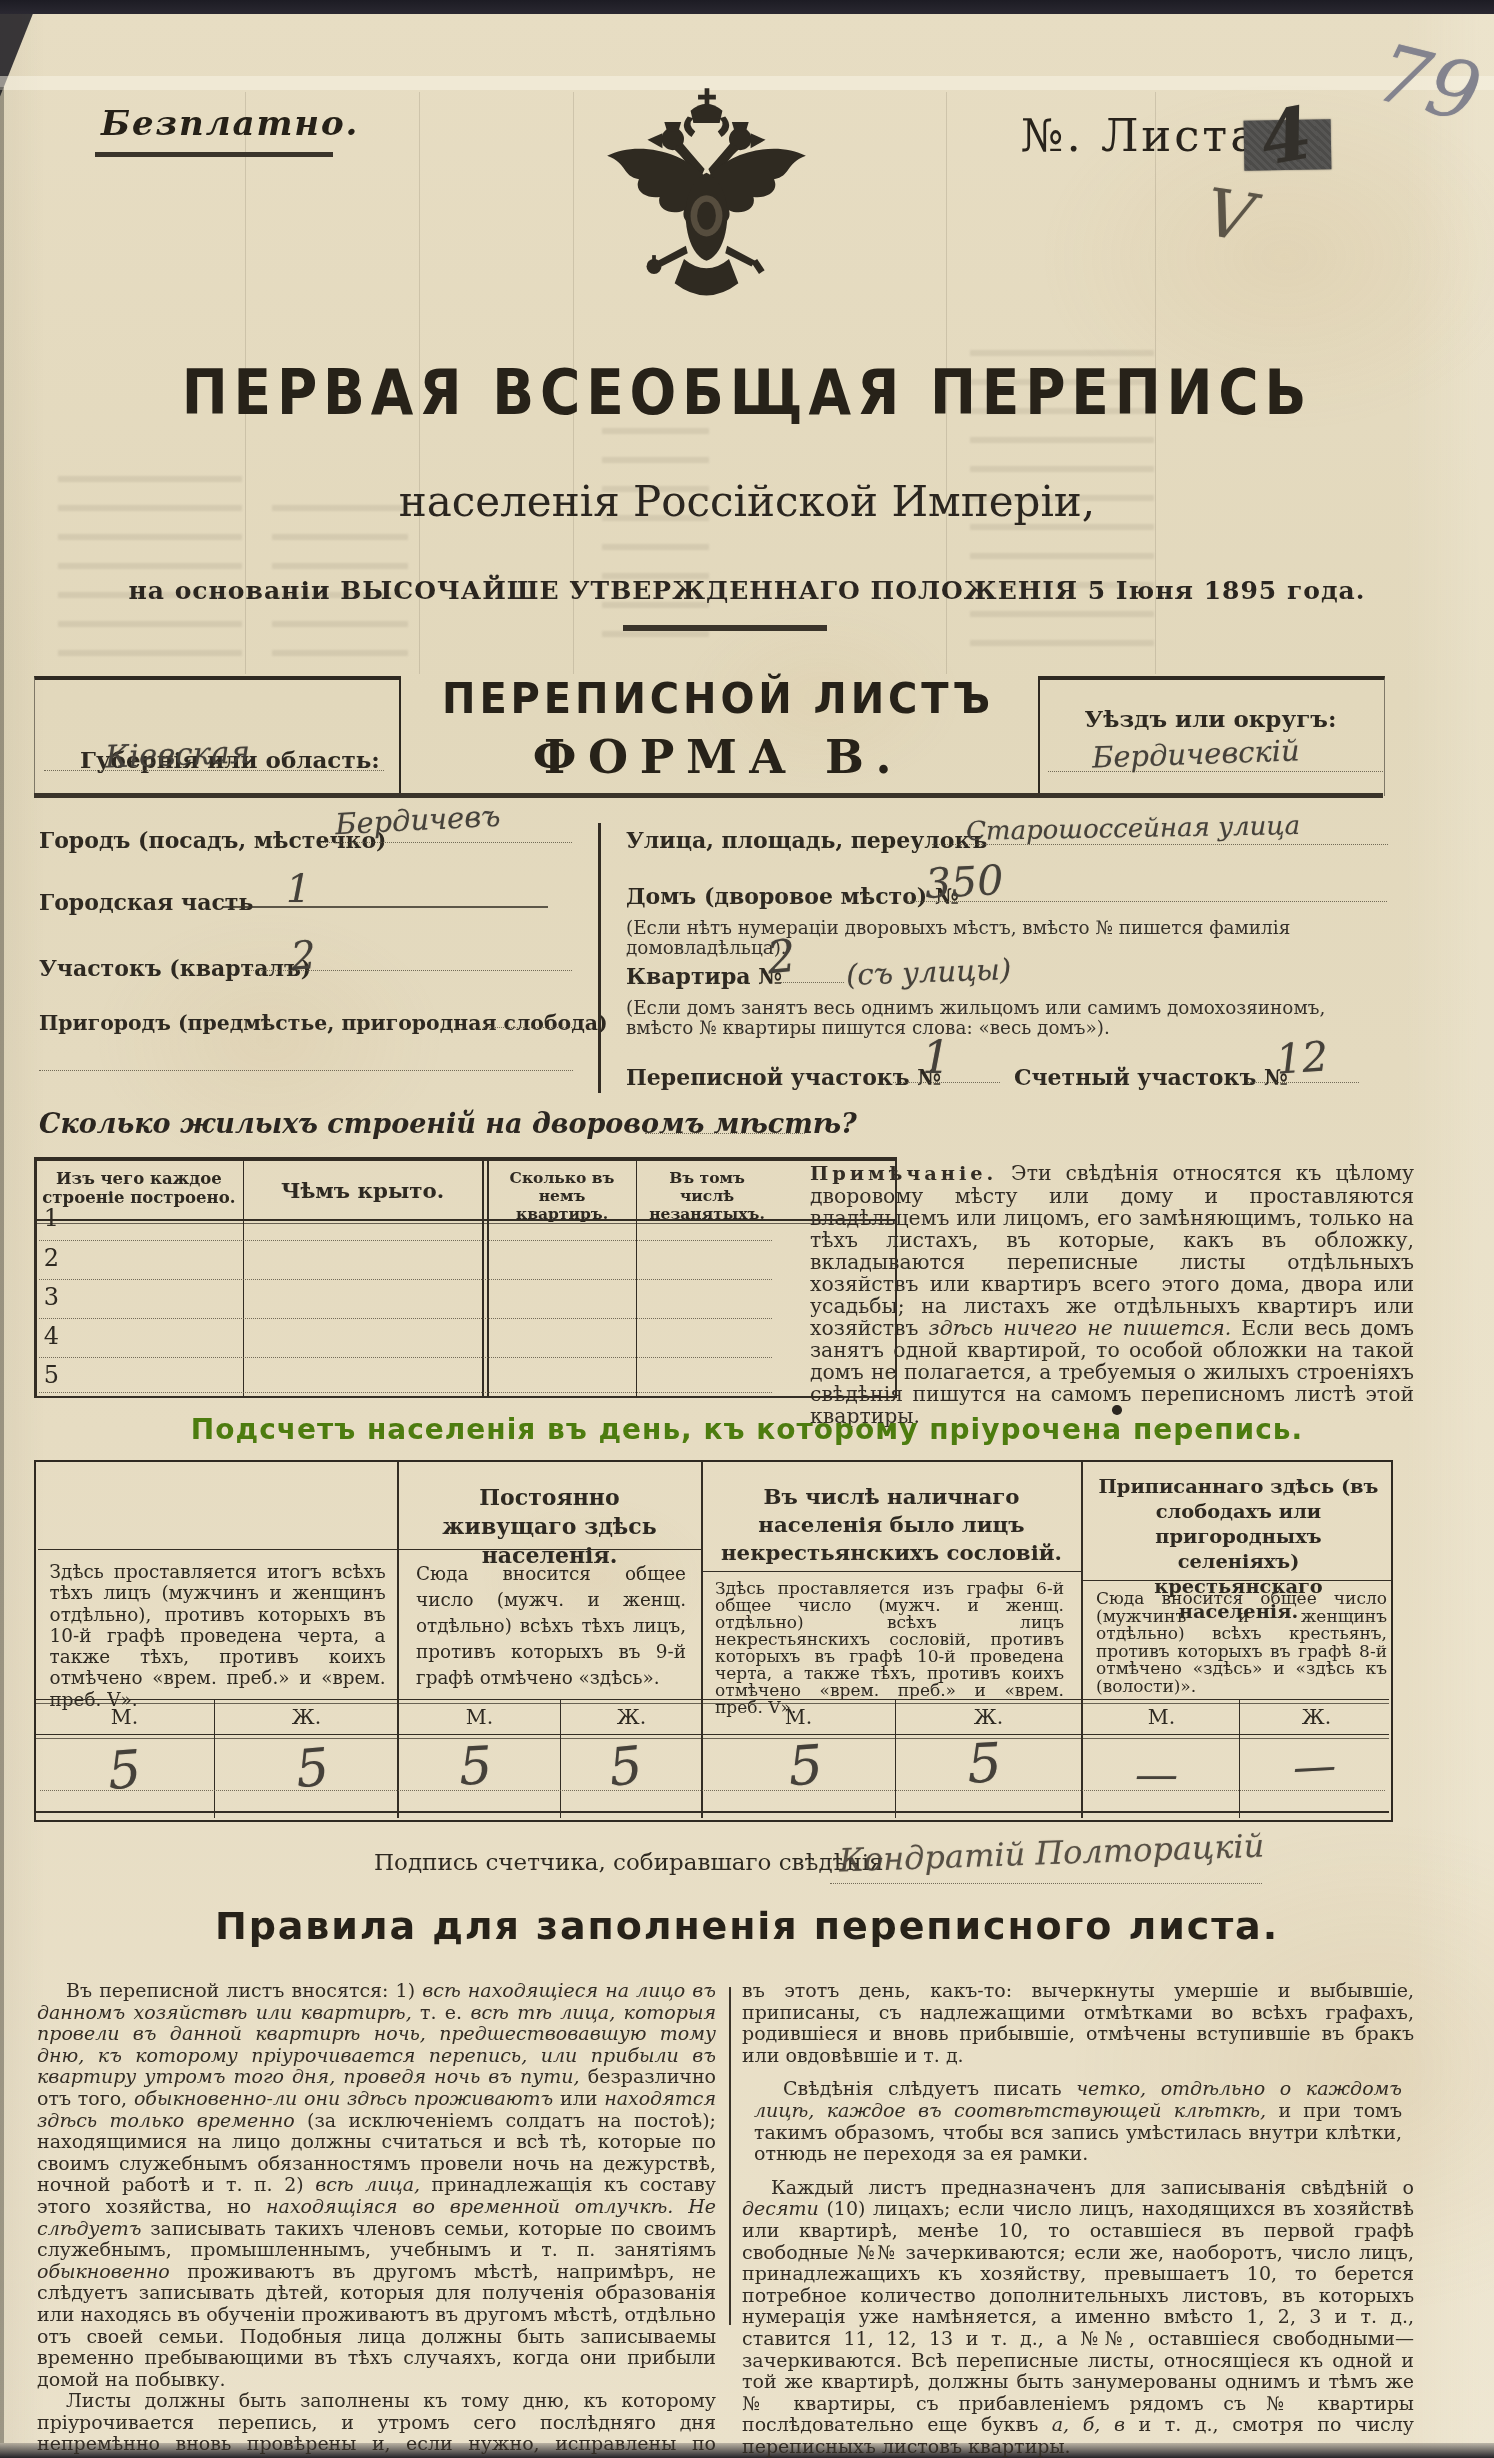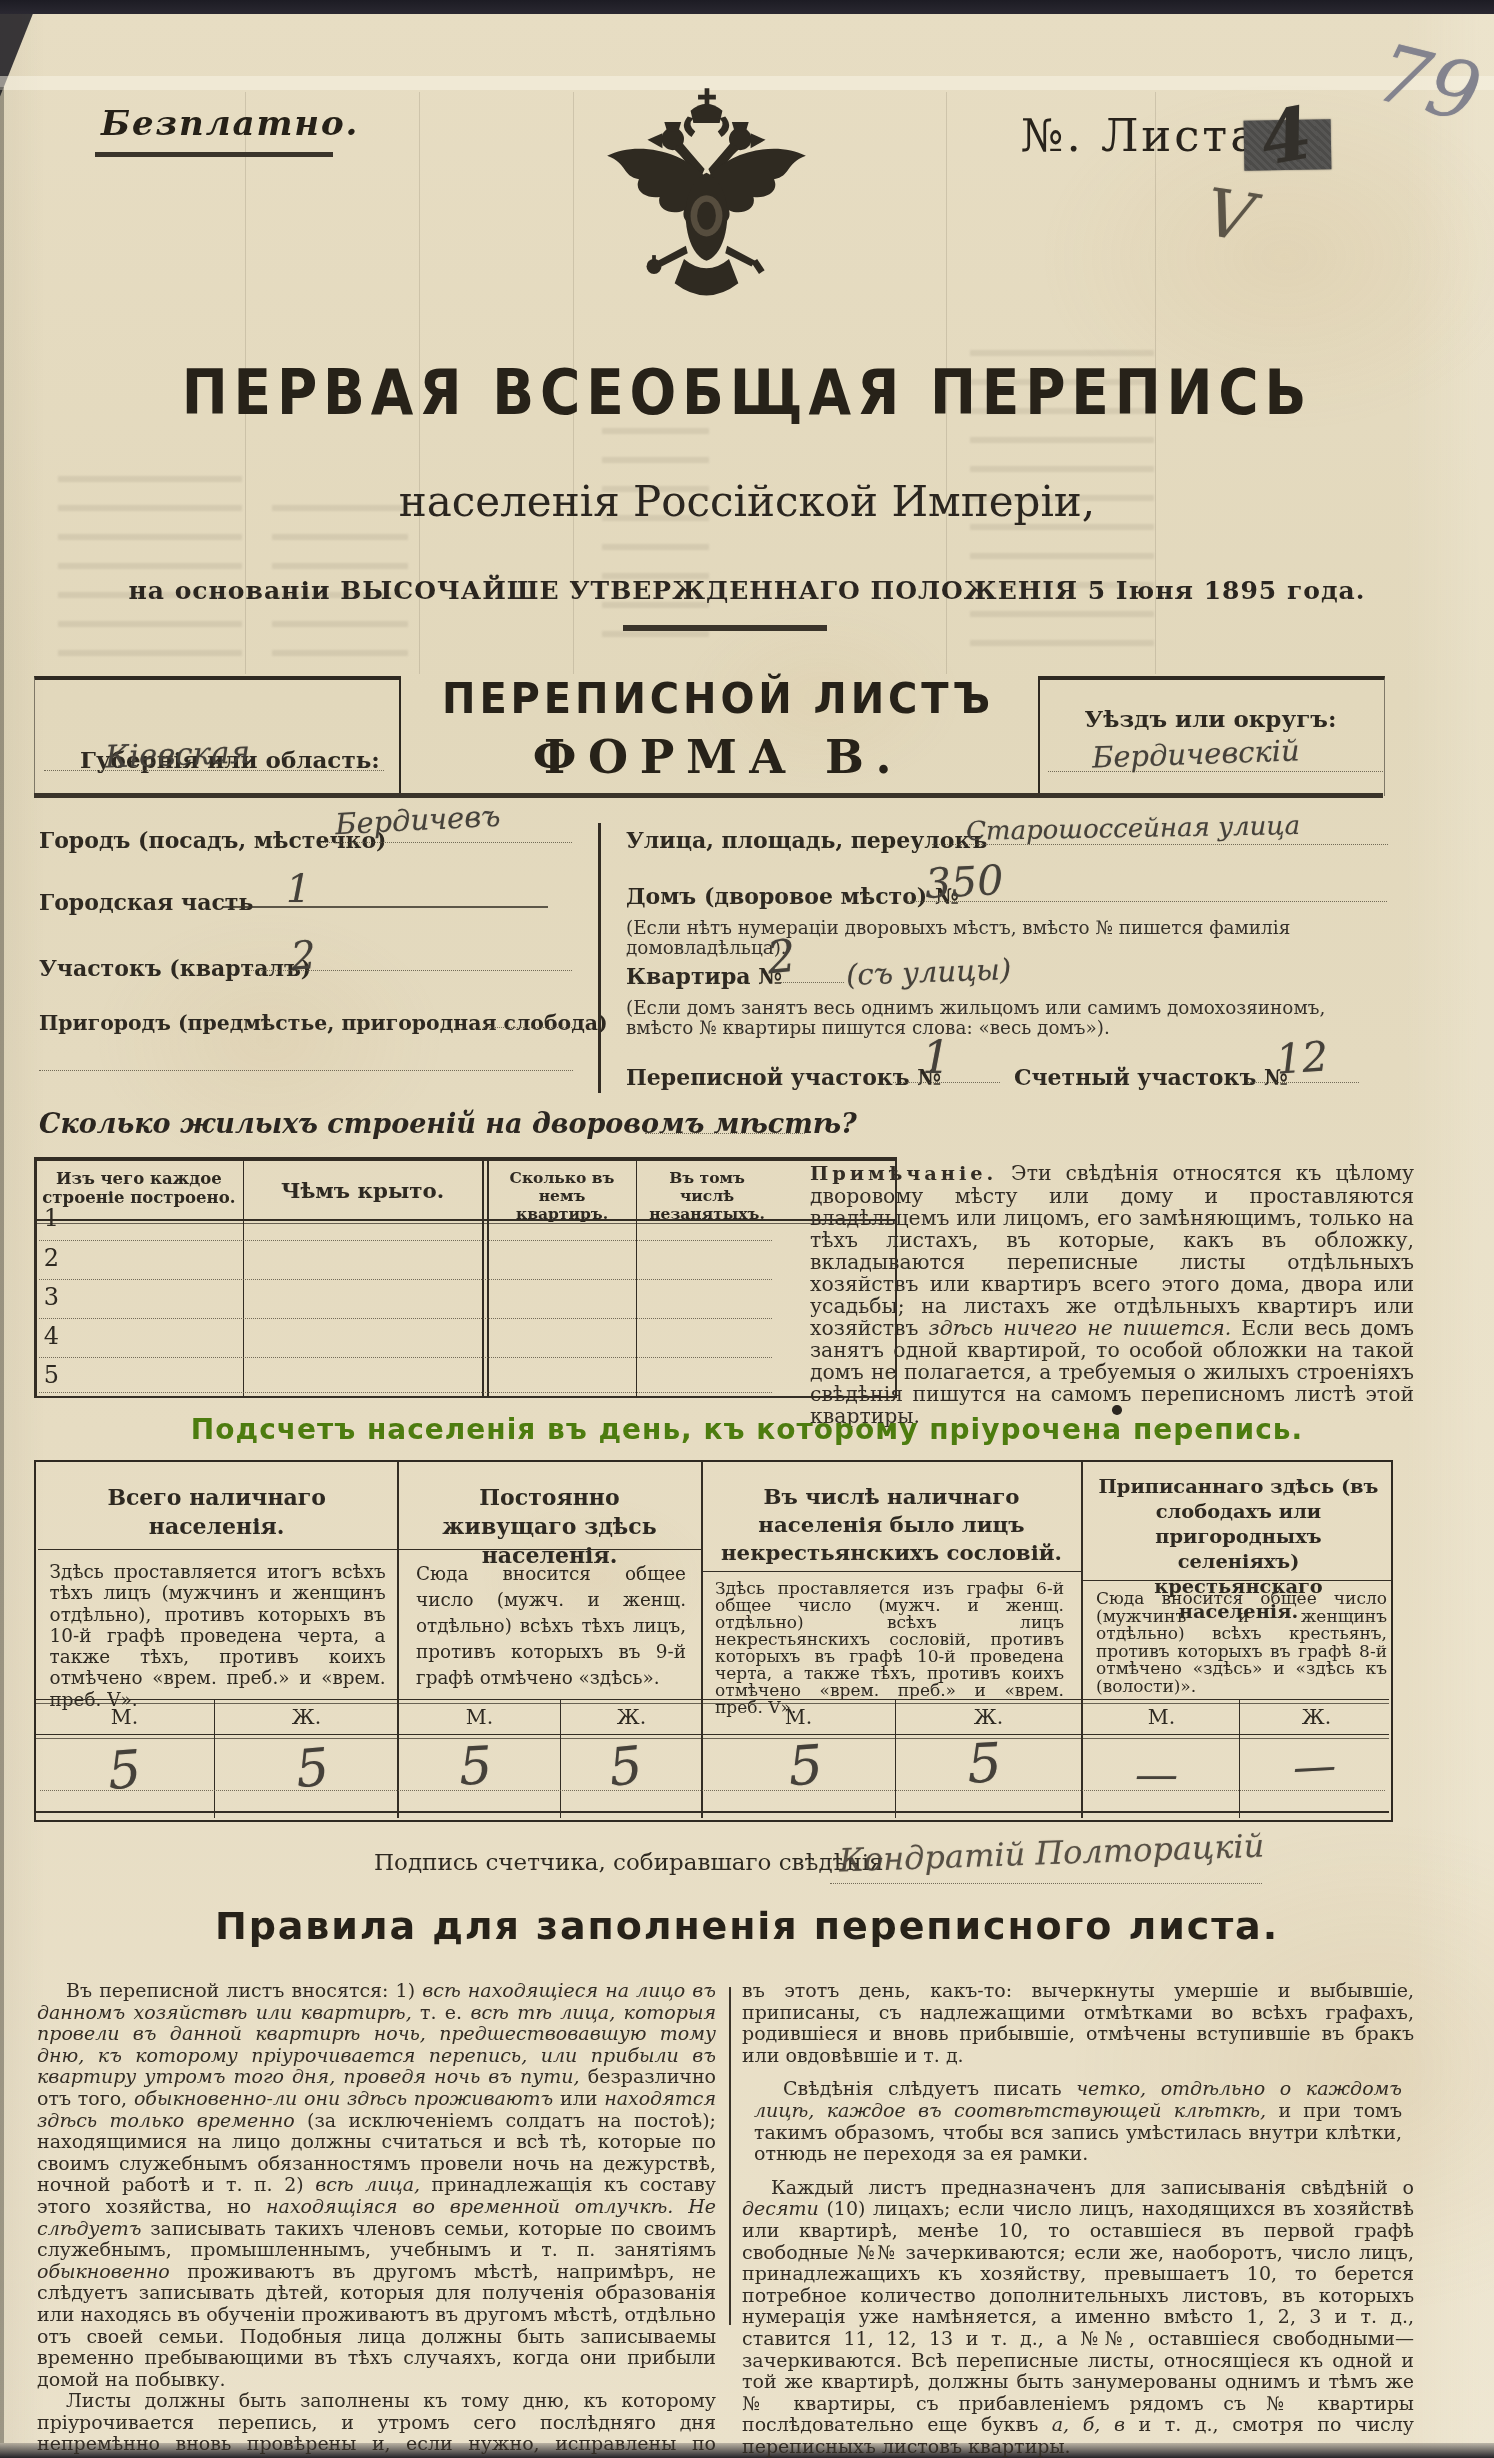--- a/index.html
+++ b/index.html
@@ -189,21 +189,20 @@
   </div>
 
   <div class="abs sansb ctr" style="left:0;top:1413px;width:100%;font-size:28px;letter-spacing:1px;color:#4d7c0f;"><span>Подсчетъ населенія въ день, къ которому пріурочена перепись.</span></div>
   <div class="abs" style="left:1112px;top:1405px;width:9.7px;height:9.7px;border-radius:50%;background:#2b2620;"></div>
 
   <div class="abs" style="left:34px;top:1460px;width:1359px;height:362px;border:2.9px solid #2e2921;box-sizing:border-box;">
     <div class="tblline" style="left:361px;top:0;width:1.9px;height:356px;"></div>
     <div class="tblline" style="left:665px;top:0;width:1.9px;height:356px;"></div>
     <div class="tblline" style="left:1045px;top:0;width:1.9px;height:356px;"></div>
 
-    <div class="abs serifb ctr" style="left:9.7px;top:21.3px;width:342px;font-size:22px;line-height:29px;"><span>Всего наличнаго населенія.</span></div>
     <div class="abs serifb ctr" style="left:373px;top:21.3px;width:281px;font-size:22px;line-height:29px;"><span>Постоянно живущаго здѣсь населенія.</span></div>
     <div class="abs serifb ctr" style="left:676px;top:21.3px;width:359px;font-size:21.3px;line-height:28px;"><span>Въ числѣ наличнаго населенія было лицъ некрестьянскихъ сословій.</span></div>
     <div class="abs serifb ctr" style="left:1057px;top:11.6px;width:291px;font-size:19.4px;line-height:25px;"><span>Приписаннаго здѣсь (въ слободахъ или пригородныхъ селеніяхъ) крестьянскаго населенія.</span></div>
 
     <div class="tblline" style="left:1.9px;top:87px;width:359px;height:1px;"></div>
     <div class="tblline" style="left:363px;top:87px;width:302px;height:1px;"></div>
     <div class="tblline" style="left:667px;top:109px;width:378px;height:1px;"></div>
     <div class="tblline" style="left:1047px;top:118px;width:309px;height:1px;"></div>
 
     <div class="abs just" style="left:13.6px;top:99px;width:336px;font-size:18.4px;line-height:21.3px;"><span>Здѣсь проставляется итогъ всѣхъ тѣхъ лицъ (мужчинъ и женщинъ отдѣльно), противъ которыхъ въ 10-й графѣ проведена черта, а также тѣхъ, противъ коихъ отмѣчено «врем. преб.» и «врем. преб. V».</span></div>

